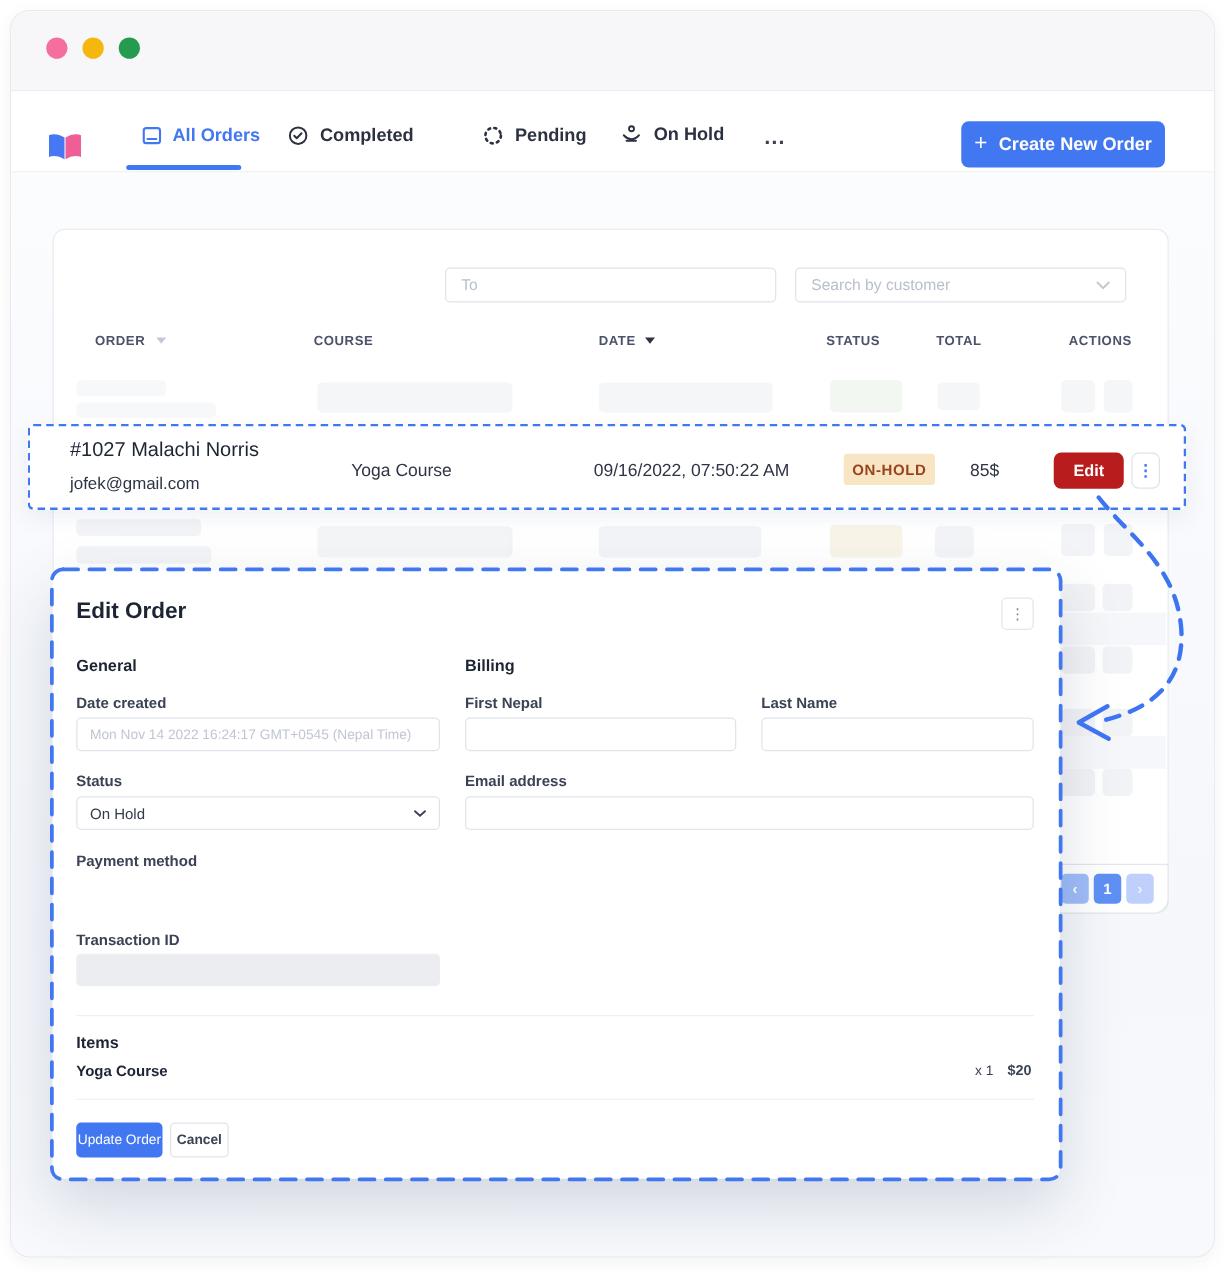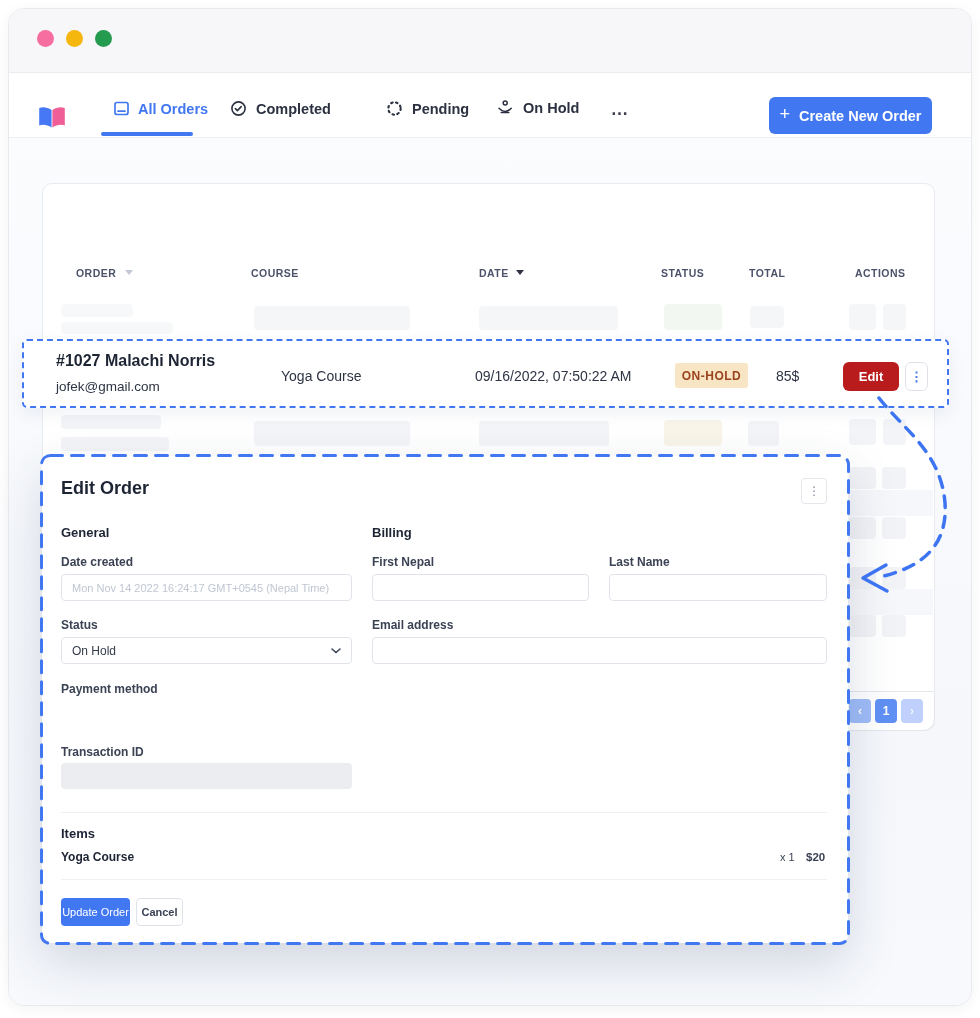--- a/index.html
+++ b/index.html
@@ -129,20 +129,27 @@
       <button class="abs create-btn" style="left:760px;top:24px;width:163px;height:37px;border:none">
         <span class="create-plus">+</span>
         <span>Create New Order</span>
       </button>
     </div>
 
     <div class="abs content-bg"></div>
   </div>
 
   <div class="abs table-card">
+    <input class="abs f-input" style="left: 313px; top: 30px; width: 265px; height: 28px;" placeholder="To">
+    <div class="abs f-input" style="left:593px;top:30px;width:265px;height:28px;display:flex;align-items:center;justify-content:space-between">
+      <span style="color:#b9c0cc">Search by customer</span>
+      <svg width="11" height="7" viewBox="0 0 11 7">
+        <path d="M1 1 L5.5 5.5 L10 1" fill="none" stroke="#c3c9d4" stroke-width="1.6" stroke-linecap="round"></path>
+      </svg>
+    </div>
 
     <div class="abs th" style="left:33px;top:83px">ORDER</div>
     <span class="abs caret-dn light" style="left:82px;top:86px"></span>
     <div class="abs th" style="left:208px;top:83px">COURSE</div>
     <div class="abs th" style="left:436px;top:83px">DATE</div>
     <span class="abs caret-dn" style="left:473px;top:86px"></span>
     <div class="abs th" style="left:618px;top:83px">STATUS</div>
     <div class="abs th" style="left:706px;top:83px">TOTAL</div>
     <div class="abs th" style="left:812px;top:83px">ACTIONS</div>
 
@@ -182,21 +189,21 @@
     </div>
   </div>
 
   <div class="abs pagination">
     <div class="abs pg-btn" style="left:4px;background:#9fbcf8">‹</div>
     <div class="abs pg-btn" style="left:30px;background:#6090f4">1</div>
     <div class="abs pg-btn" style="left:56px;background:#bed0fb;color:#eef3ff">›</div>
   </div>
 
   <div class="abs order-row">
-    <div class="abs" style="left:32px;top:11px;font-size:16px;font-weight:700;color:#1d2433">#1027 Malachi Norris</div>
+    <div class="abs" style="left:32px;top:11px;font-size:16px;font-weight:400;color:#1d2433">#1027 Malachi Norris</div>
     <div class="abs" style="left:32px;top:38px;font-size:13.5px;color:#2e3444">jofek@gmail.com</div>
     <div class="abs" style="left:257px;top:27px;font-size:14px;color:#2e3444">Yoga Course</div>
     <div class="abs" style="left:451px;top:27px;font-size:14px;color:#2e3444">09/16/2022, 07:50:22 AM</div>
     <div class="abs badge" style="left:651px;top:22px;width:73px;height:25px">ON-HOLD</div>
     <div class="abs" style="left:752px;top:27px;font-size:14px;color:#2e3444">85$</div>
     <div class="abs edit-btn" style="left:819px;top:21px;width:56px;height:29px">Edit</div>
     <div class="abs kebab-box" style="left:881px;top:21px;width:23px;height:29px">⋮</div>
   </div>
 
   <div class="abs modal">

